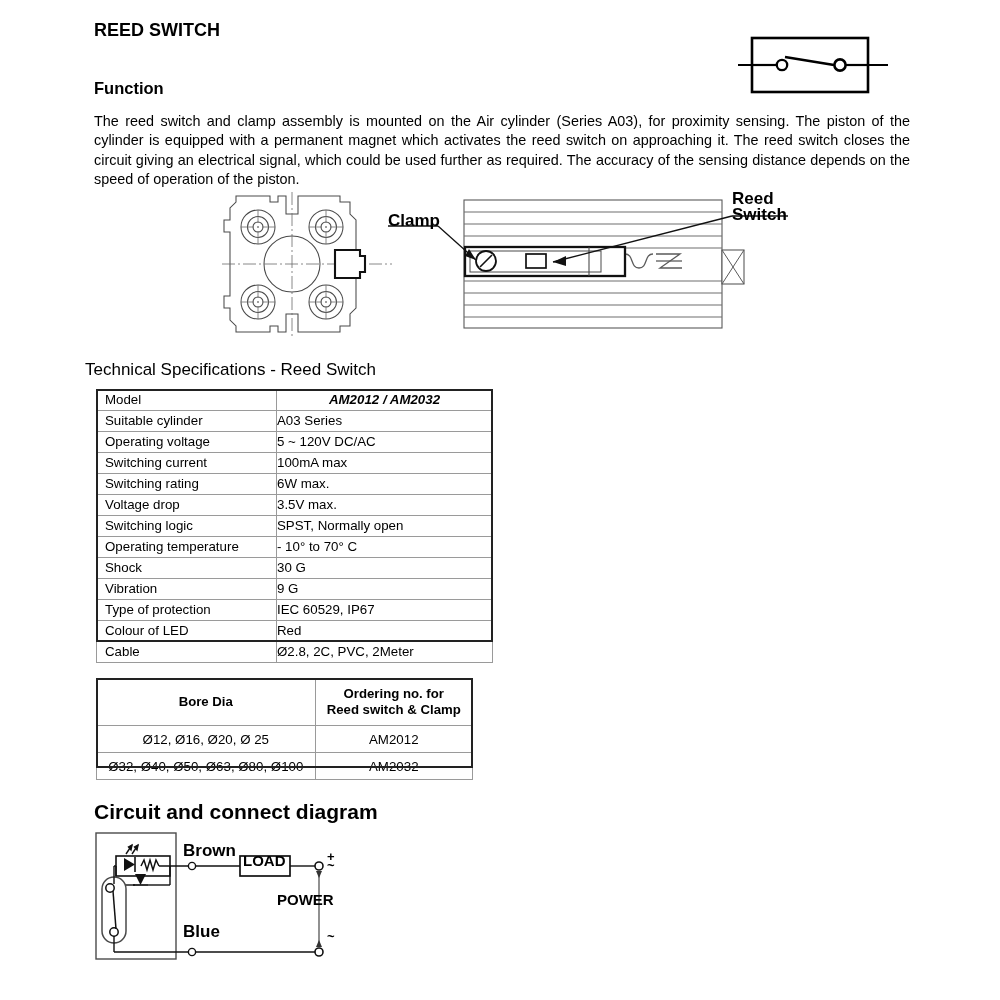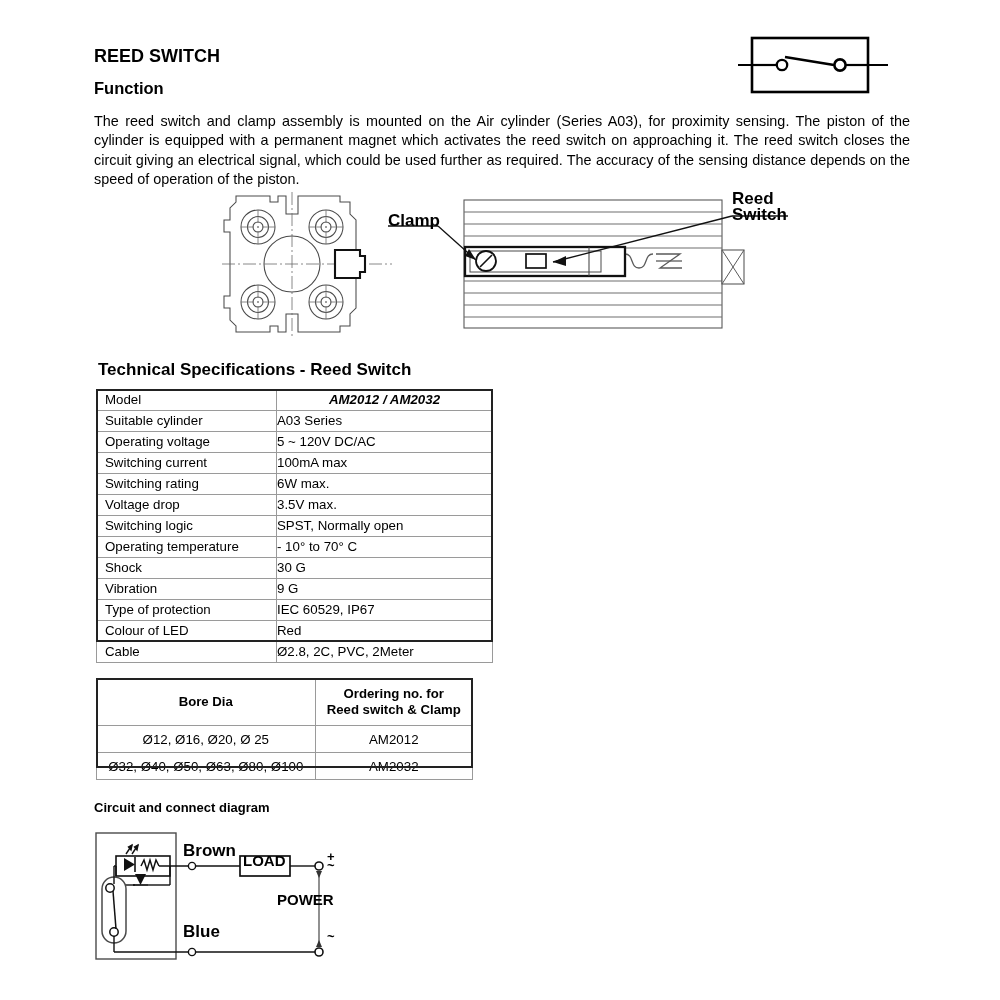--- a/index.html
+++ b/index.html
@@ -18,41 +18,41 @@
   .page {
     position: absolute;
     left: 0; top: 0;
     width: 1000px;
     height: 1000px;
   }
 
   
   .h1-title {
     position: absolute;
-    left: 94px; top: 46px;
+    left: 94px; top: 20px;
     font-size: 18px;
     font-weight: bold;
     letter-spacing: 0px;
   }
   .h2-function {
     position: absolute;
     left: 94px; top: 79px;
     font-size: 16.5px;
     font-weight: bold;
   }
   .h2-specs {
     position: absolute;
-    left: 98px; top: 360px;
+    left: 85px; top: 360px;
     font-size: 17px;
-    font-weight: bold;
+    font-weight: normal;
   }
   .h2-circuit {
     position: absolute;
     left: 94px; top: 800px;
-    font-size: 13px;
+    font-size: 21px;
     font-weight: bold;
   }
 
   
   .intro {
     position: absolute;
     left: 94px; top: 112px;
     width: 816px;
     font-size: 14.4px;
     line-height: 19.4px;

